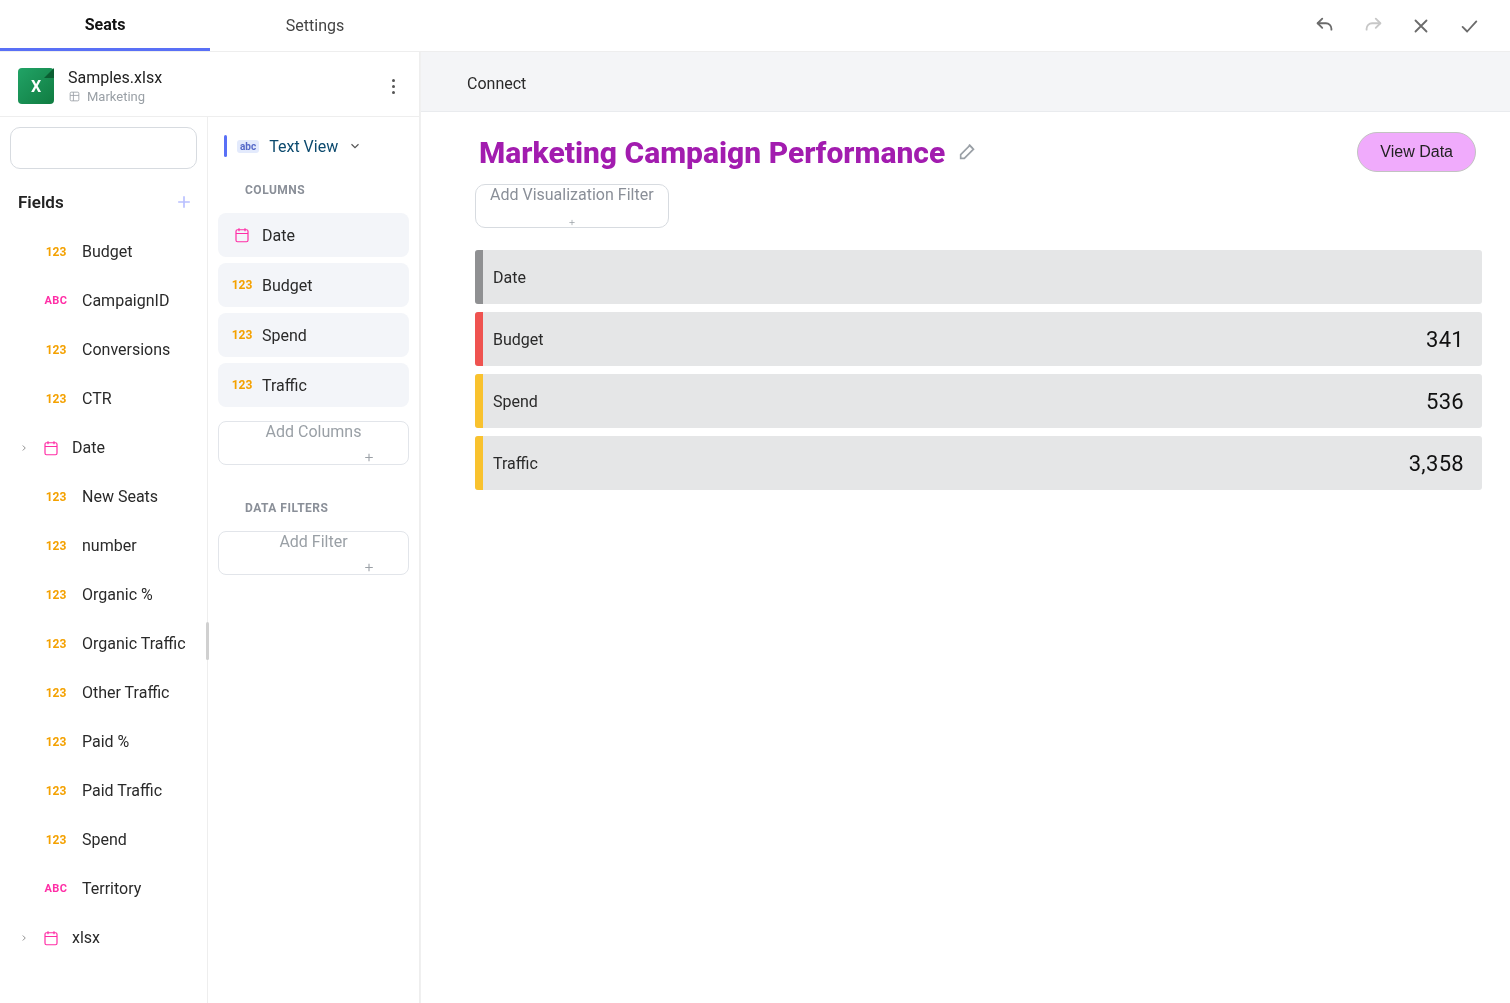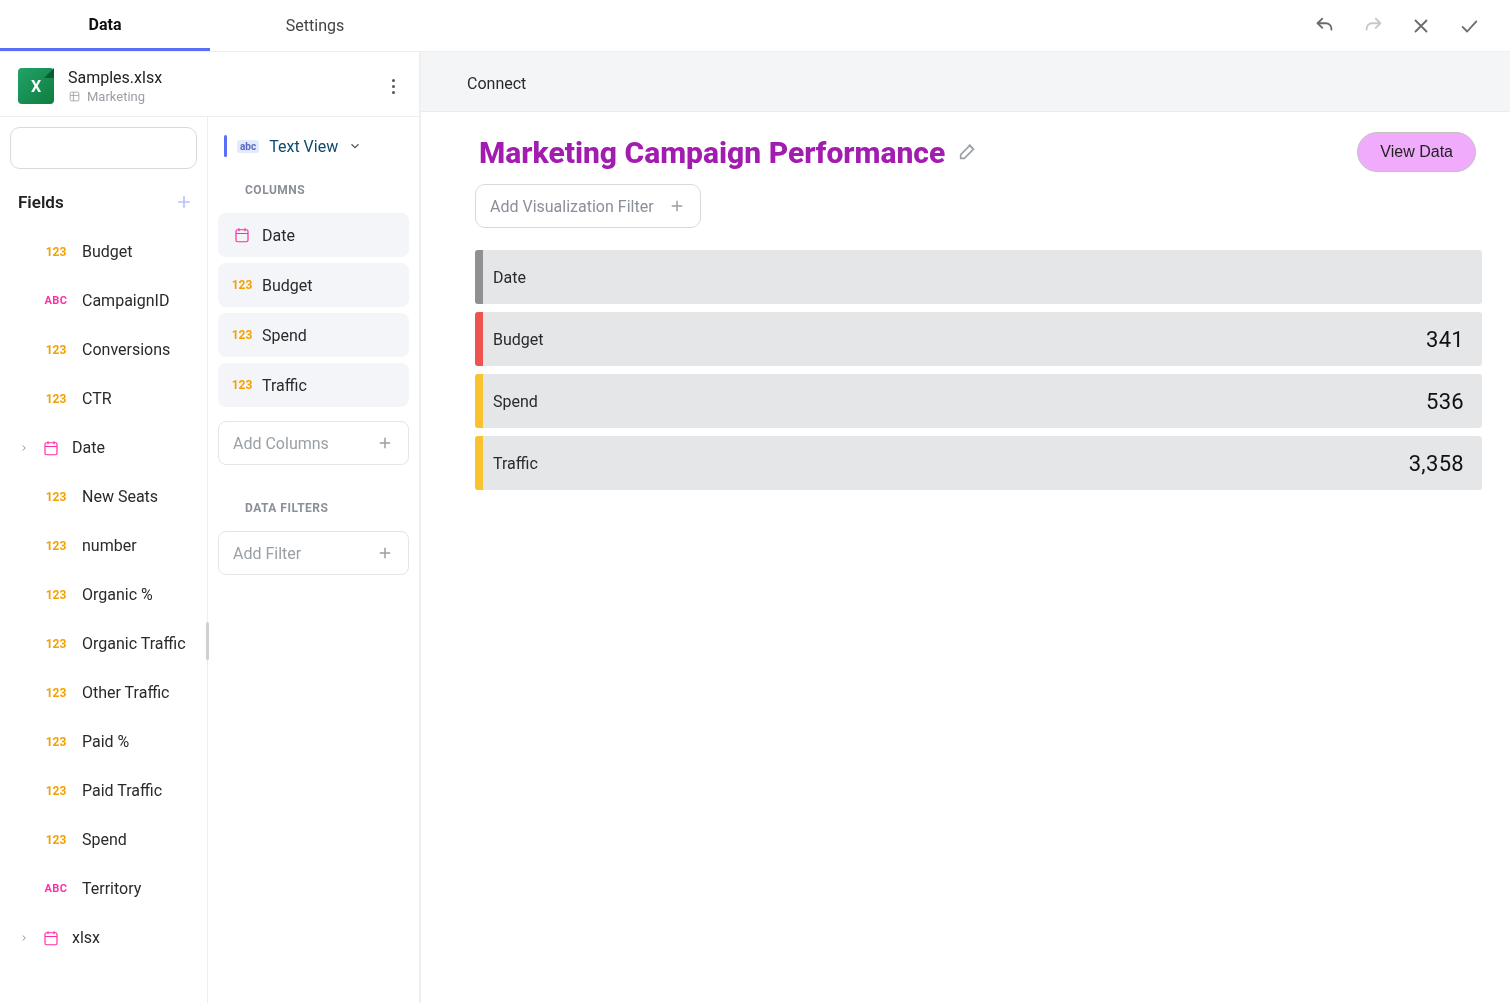--- a/index.html
+++ b/index.html
@@ -55,56 +55,56 @@
   .vt-select .bar{width:3px;height:22px;background:#5970f6;border-radius:2px;}
   .vt-select .badge{background:#e3eafc;border-radius:3px;font-size:10px;padding:1px 3px;color:#5669c8;font-weight:700;}
   .vt-select .txt{font-size:16px; color:#0c4a6e;}
   .vt-select svg{width:14px;height:14px;stroke:#555;fill:none;stroke-width:2;}
 
   .section-label { font-size:12px; letter-spacing:0.5px; color:#8a8f98; font-weight:700; padding:6px 4px 2px 4px;margin-left:23px;}
   .chips { display:flex; flex-direction:column; gap:6px;}
   .chip { display:flex; align-items:center; gap:10px; background:#f3f5f9; border-radius:8px; height:44px; padding:0 14px; font-size:16px; color:#2a2a2a; cursor:grab;}
   .chip .icon{width:20px;display:flex;align-items:center;justify-content:center;}
   .chip .icon.num{color:#f4a100;font-size:12px;font-weight:700;}
-  .ghost-input { display:flex; align-items:center; gap:10px; border:1px solid #e2e5ea; border-radius:8px; height:44px; padding:0 14px; color:#9aa0a6; font-size:16px; cursor:pointer;}
+  .ghost-input { display:flex; align-items:center; gap:10px; border:1px solid #e2e5ea; border-radius:8px; height:44px; padding:0 30px; color:#9aa0a6; font-size:16px; cursor:pointer;flex-direction:column;}
   .ghost-input svg{width:18px;height:18px;stroke:#9aa0a6;fill:none;stroke-width:2; margin-left:auto;}
 
   .main { flex:1; display:flex; flex-direction:column; background:#fff; }
   .filter-ribbon { background:#f4f5f7; border-bottom:1px solid #e9ebee; padding:18px 0 18px 46px; margin-top:0;}
   .filter-ribbon .fh{color:#a0a4ab;font-size:15px;font-weight:700;}
   .filter-ribbon .fv{color:#2a2a2a;font-size:16px;margin-top:4px;}
 
   .card { background:#fff; margin:6px 14px 14px 40px; border-radius:14px; padding:10px 14px 14px 14px;}
   .card-head{display:flex;align-items:center;justify-content:space-between;gap:20px;padding:4px 6px 4px 4px;}
   .title-wrap{display:flex;align-items:center;gap:12px;}
   .title { font-size:30px; font-weight:800; color:#a21caf;}
   .edit-ico{width:24px;height:24px;color:#9aa0a6;cursor:pointer;}
   .edit-ico svg{width:22px;height:22px;stroke:currentColor;fill:none;stroke-width:1.8;}
   .view-btn{border:1px solid #c2c2c2;border-radius:999px;padding:10px 22px;font-size:16px;color:#222;background:#f0abfc;cursor:pointer;}
 
-  .viz-filter{display:inline-flex;align-items:center;gap:14px;border:1px solid #d7dbe0;border-radius:10px;height:44px;padding:0 14px;color:#8a8f98;font-size:16px;margin-top:8px;cursor:pointer;}
+  .viz-filter{display:inline-flex;align-items:center;gap:14px;border:1px solid #d7dbe0;border-radius:10px;height:44px;padding:0 14px;color:#8a8f98;font-size:16px;margin-top:8px;cursor:pointer;flex-direction:column;}
   .viz-filter svg{width:18px;height:18px;stroke:#9aa0a6;fill:none;stroke-width:2;}
 
   .rows{display:flex;flex-direction:column;gap:8px;margin-top:22px;}
   .row{display:flex;align-items:stretch;height:54px;border-radius:3px;background:#e5e6e7;overflow:hidden;}
   .row .bar{width:8px;height:100%;background:#999;}
   .row[data-color="gray"] .bar{background:#8f9092;}
   .row[data-color="red"] .bar{background:#ef5350;}
   .row[data-color="amber"] .bar{background:#f9c22e;}
   .row .key{flex:0 0 auto; display:flex;align-items:center;padding-left:10px;font-size:16px;color:#2a2a2a;}
   .row .val{margin-left:auto;display:flex;align-items:center;padding-right:18px;font-size:22px;font-weight:400;color:#111;letter-spacing:0.3px;}
 
   .resizer { width:0; border-left:1px solid #f0f0f0; }
 </style>
 </head>
 <body>
 
 <div class="topbar">
   <div class="tabs">
-    <div class="tab active">Data</div>
+    <div class="tab active">Seats</div>
     <div class="tab">Settings</div>
   </div>
   <div class="top-actions">
     <div class="icon-btn">
       <svg viewBox="0 0 24 24">
           <path d="M9 14l-5-5 5-5"></path>
           <path d="M4 9h9a6 6 0 0 1 6 6v1"></path>
         </svg>
     </div>
     <div class="icon-btn disabled">

